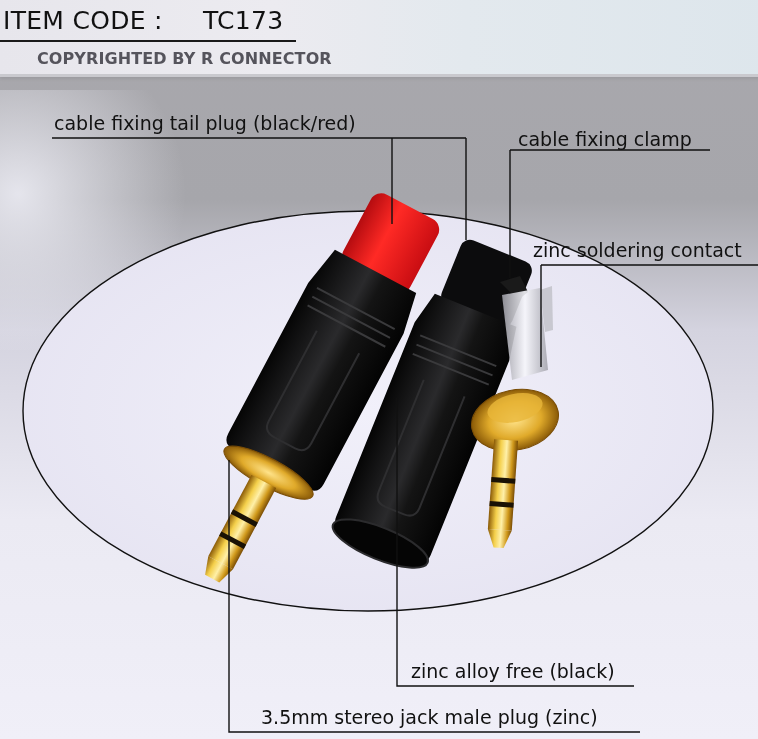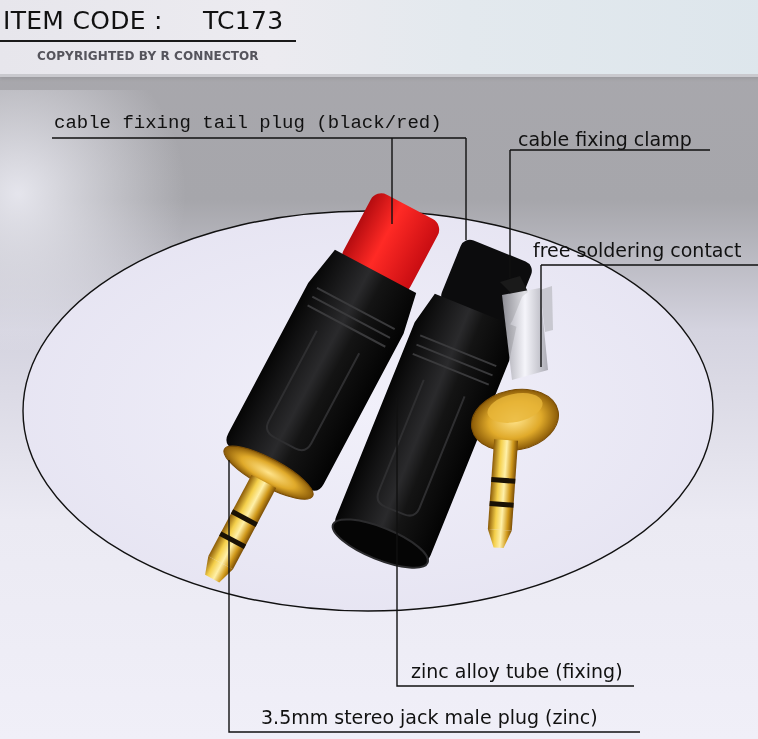--- a/index.html
+++ b/index.html
@@ -27,21 +27,21 @@
     .item-code {
       position: absolute; left: 3px; top: 6px; height: 34px;
       font-size: 25px; color: #111; letter-spacing: 0.3px; white-space: nowrap;
     }
     .item-code .value { position: absolute; left: 200px; top: 0; }
     .item-code-rule {
       position: absolute; left: 0; top: 40px; width: 296px; height: 2px; background: #1a1a1a;
     }
     .copyright {
       position: absolute; left: 37px; top: 49px;
-      font-size: 12px; font-weight: bold; color: #55545c; letter-spacing: 0.1px; white-space: nowrap;
+      font-size: 16px; font-weight: bold; color: #55545c; letter-spacing: 0.1px; white-space: nowrap;
     }
     .stage { position: absolute; left: 0; top: 0; width: 758px; height: 739px; }
     .label {
       position: absolute; font-size: 19px; color: #111; white-space: nowrap; line-height: 22px;
     }
   </style>
 </head>
 <body>
 
 <div class="bg"></div>
@@ -147,17 +147,17 @@
     <path d="M510 150 L710 150 M510 150 L510 278"></path>
 
     <path d="M541 265 L758 265 M541 265 L541 367"></path>
 
     <path d="M397 398 L397 686 L634 686"></path>
 
     <path d="M229 460 L229 732 L640 732"></path>
   </g>
 </svg>
 
-<div class="label" style="left:54px; top:112px;font-family:Liberation Mono, monospace;">cable fixing tail plug (black/red)</div>
+<div class="label" style="left:54px; top:112px;">cable fixing tail plug (black/red)</div>
 <div class="label" style="left:518px; top:128px;">cable fixing clamp</div>
-<div class="label" style="left:533px; top:239px;">free soldering contact</div>
-<div class="label" style="left:411px; top:660px;">zinc alloy tube (fixing)</div>
+<div class="label" style="left:533px; top:239px;">zinc soldering contact</div>
+<div class="label" style="left:411px; top:660px;">zinc alloy free (black)</div>
 <div class="label" style="left:261px; top:706px;">3.5mm stereo jack male plug (zinc)</div>
 
 </body></html>

